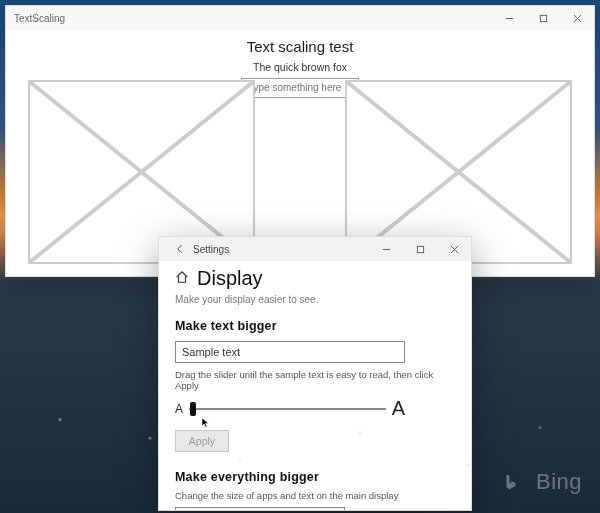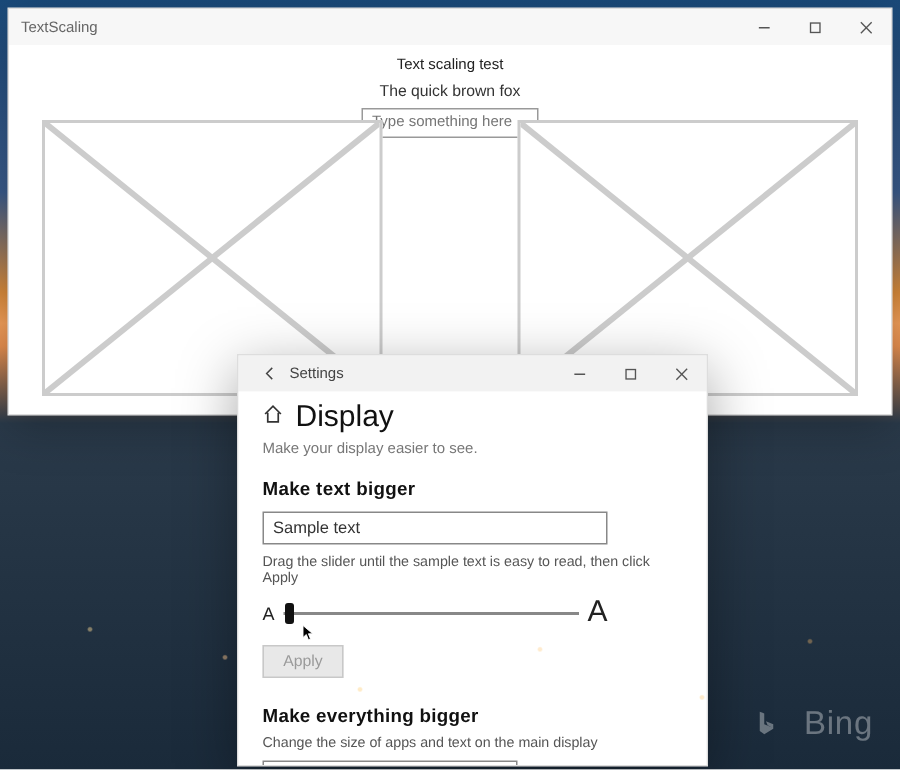--- a/index.html
+++ b/index.html
@@ -41,21 +41,21 @@
   .winbtn {
     width:34px; height:24px; display:flex; align-items:center; justify-content:center;
     color:#555; font-size:10px;
   }
   .winbtn svg { width:9px; height:9px; stroke:#555; stroke-width:1; fill:none; }
   .win-body { flex:1; background:#fff; overflow:hidden; position:relative; }
 
   
   #w1 { left:5px; top:5px; width:590px; height:272px; }
   #w1 .win-body { padding:6px 22px 10px; text-align:center; display:flex; flex-direction:column; align-items:center; }
-  .ts-title { font-size:10px; color:#222; margin-top:2px; }
+  .ts-title { font-size:15px; color:#222; margin-top:2px; }
   .ts-sub { font-size:10.5px; color:#333; margin-top:6px; line-height:1.2; }
   .ts-input {
     margin-top:4px; height:20px; width:118px; border:1px solid #999; padding:0 6px;
     font-size:10px; color:#888; background:#fff;
   }
   .placeholders-row {
     position:absolute; left:22px; right:22px; top:50px; bottom:12px;
     display:flex; justify-content:space-between; align-items:stretch; gap:90px;
   }
   .ph {

